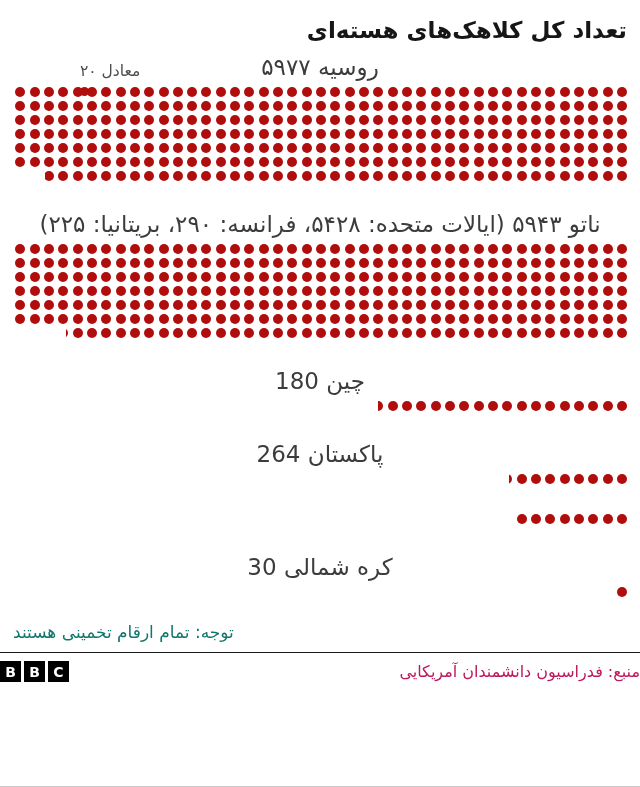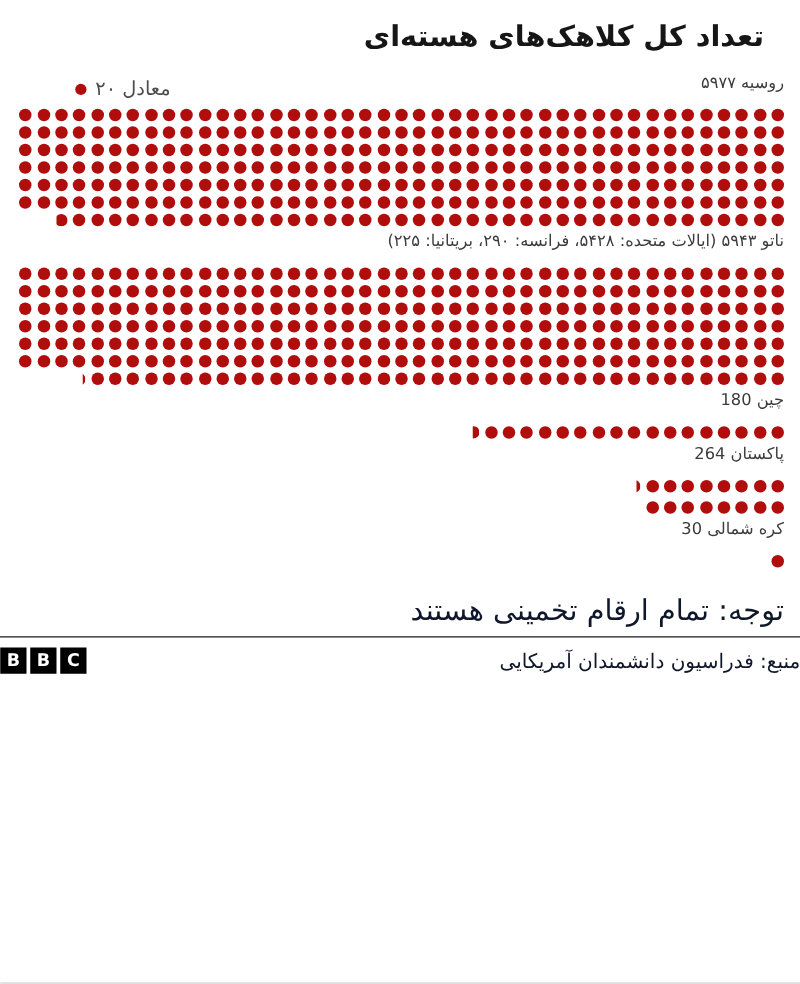--- a/index.html
+++ b/index.html
@@ -3,35 +3,35 @@
 <meta charset="utf-8">
 <style>
   html,body{margin:0;padding:0;background:#ffffff;}
   body{
     width:640px;height:787px;overflow:hidden;position:relative;
     font-family:"DejaVu Sans", sans-serif;
     -webkit-font-smoothing:antialiased;
   }
   .wrap{padding:6px 13px 0;position:relative;}
   h1.title{
-    margin:8px 16px 0;font-size:23px;font-weight:bold;color:#161616;
+    margin:8px 0 0;font-size:23px;font-weight:bold;color:#161616;
     line-height:1.4;text-align:right;
   }
   
   .legend{
-    position:absolute;left:60px;top:62px;
-    display:flex;align-items:center;gap:7px;direction:rtl;
+    position:absolute;left:80px;top:62px;
+    display:flex;align-items:flex-end;gap:7px;direction:rtl;flex-direction:column;
   }
   .legend-label{font-size:15.5px;color:#4d4d4d;}
   .legend-dot{width:9px;height:9px;border-radius:50%;background:#b00d0d;display:inline-block;}
   
-  .country{}
+  .country{margin-top:30px;}
   .country:first-child{margin-top:8px;}
   .clabel{
-    font-size:13px;color:#3c3c3c;text-align:right;line-height:26px;
+    font-size:23px;color:#3c3c3c;text-align:center;line-height:26px;
     white-space:nowrap;
   }
   .dot-grid{
     margin-top:7px;
     display:flex;flex-wrap:wrap;direction:rtl;
     gap:4px 4.33px;
     width:612.5px;
     margin-right:0;
   }
   .dot{
@@ -40,31 +40,31 @@
   }
   .dot.partial{
     border-radius:0;background:transparent;overflow:hidden;position:relative;
   }
   .dot.partial .inner{
     position:absolute;top:0;right:0;width:10px;height:10px;border-radius:50%;
     background:#b00d0d;display:block;
   }
   
   .note{
-    margin-top:24px;font-size:23px;color:#0f172a;text-align:right;line-height:22px;
+    margin-top:24px;font-size:17px;color:#0f766e;text-align:left;line-height:22px;
   }
   .rule{
     margin-top:9px;margin-left:-13px;margin-right:-13px;
     border-top:1.5px solid #1a1a1a;
   }
   .footer{
     margin-left:-13px;margin-right:-13px;padding:8px 13px 0;
     display:flex;justify-content:space-between;align-items:center;
   }
-  .source{font-size:16px;color:#0f172a;}
+  .source{font-size:16px;color:#be185d;}
   .bbc-logo{display:flex;gap:3px;direction:ltr;}
   .bbc-box{
     width:21px;height:21px;background:#000;color:#fff;
     display:flex;align-items:center;justify-content:center;
     font-size:14px;font-weight:bold;font-family:"DejaVu Sans", sans-serif;
   }
   .bottom-edge{
     position:absolute;bottom:0;left:0;width:640px;border-top:1px solid #c9c9c9;
   }
 </style>

